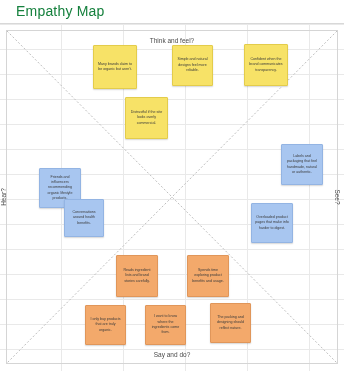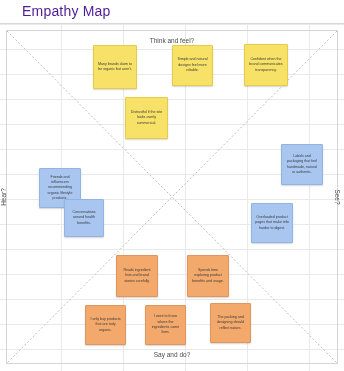--- a/index.html
+++ b/index.html
@@ -19,22 +19,22 @@
     background-position:-1px -1px;
   }
 
   
   #titlebar{
     position:absolute;left:0;top:0;width:344px;height:24px;
     background:#ffffff;border-bottom:1px solid #d8d8d8;
     box-sizing:border-box;
   }
   #title{
-    position:absolute;left:22px;top:3px;
-    font-size:14px;color:#4c1d95;letter-spacing:.2px;
+    position:absolute;left:16px;top:3px;
+    font-size:14px;color:#15803d;letter-spacing:.2px;
     white-space:nowrap;
   }
 
   
   #board{
     position:absolute;left:6px;top:30px;width:332px;height:334px;
     border:1px solid #d5d5d5;background:transparent;box-sizing:border-box;
   }
   .diag{
     position:absolute;left:0;top:0;width:100%;height:100%;

